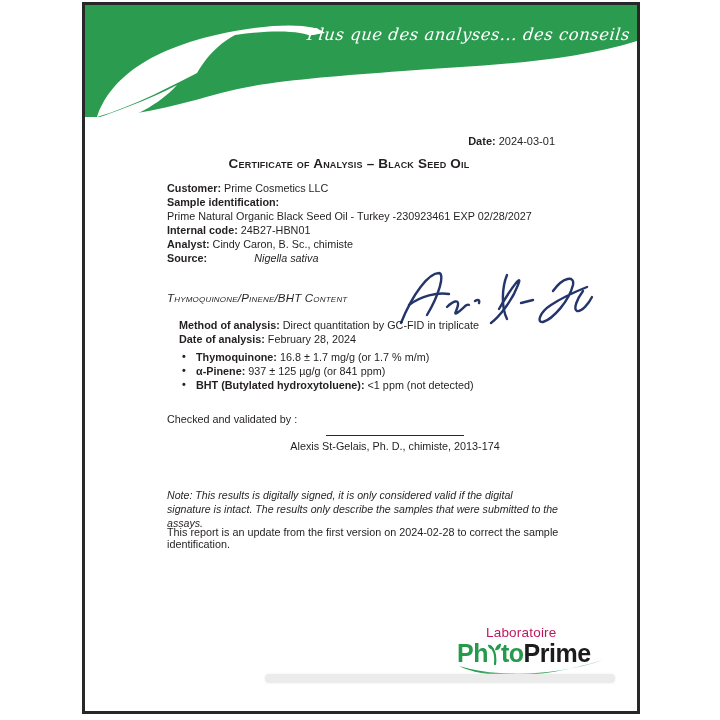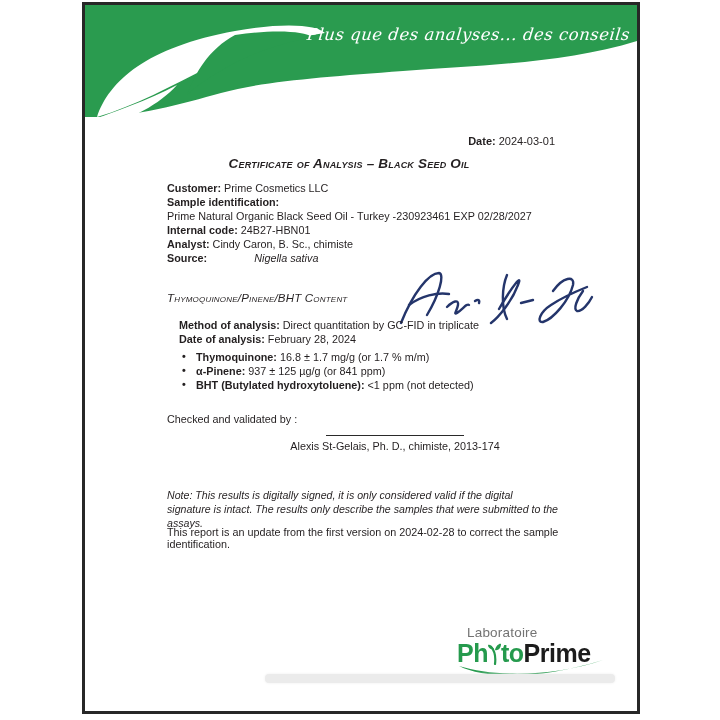--- a/index.html
+++ b/index.html
@@ -18,21 +18,21 @@
     position: absolute; left: 222px; top: 20px; width: 290px;
     color: #ffffff; font-family: "DejaVu Serif", serif; font-style: italic;
     font-size: 16.5px; letter-spacing: 0.5px; text-align: center; white-space: nowrap;
     transform: skewX(-6deg);
   }
 
   
   .date-line { position: absolute; top: 130px; right: 82px; font-size: 11px; }
   .doc-title {
     position: absolute; top: 151px; left: 0; width: 528px; text-align: center;
-    font-size: 13.5px; font-weight: bold; font-style: italic; font-variant: small-caps;
+    font-size: 13.5px; font-weight: bold; font-variant: small-caps;
     letter-spacing: 0.2px;
   }
 
   .lbl { font-weight: bold; margin-top: 40px; }
   .ital { font-style: italic; margin-left: 44px; }
 
   .info-block { position: absolute; left: 82px; top: 176px; width: 400px;
     font-size: 10.8px; line-height: 14.1px; }
 
   .section-head {
@@ -56,21 +56,21 @@
   .sig-rule { width: 138px; height: 0; border-top: 1.4px solid #2a2a2a; margin: 0 auto 4px auto; }
   .signatory { font-size: 10.8px; }
 
   .note-block { position: absolute; left: 82px; top: 483px; width: 392px;
     font-size: 10.6px; line-height: 14px; font-style: italic; }
   .update-line { position: absolute; left: 82px; top: 521px; width: 400px;
     font-size: 10.8px; }
 
   
   .logo-block { position: absolute; left: 372px; top: 620px; width: 170px; }
-  .logo-line1 { font-size: 13.5px; color: #737373; margin-left: 10px; letter-spacing: 0.2px; }
+  .logo-line1 { font-size: 13.5px; color: #be185d; margin-left: 29px; letter-spacing: 0.2px; }
   .logo-line2 { position: relative; font-size: 25px; font-weight: bold; letter-spacing: -0.5px;
     white-space: nowrap; line-height: 26px; }
   .logo-green { color: #259a4d; }
   .logo-dark { color: #1c1c1c; }
   .logo-leaf { display: inline-block; width: 13px; height: 22px; vertical-align: -3px; }
   .logo-underline { position: absolute; left: 0; top: 20px; width: 150px; height: 18px; }
 
   .redact-bar { position: absolute; left: 180px; top: 669px; width: 350px; height: 9px;
     background: #ebebeb; border-radius: 4px; box-shadow: 0 0 3px #eeeeee; }
 </style>

